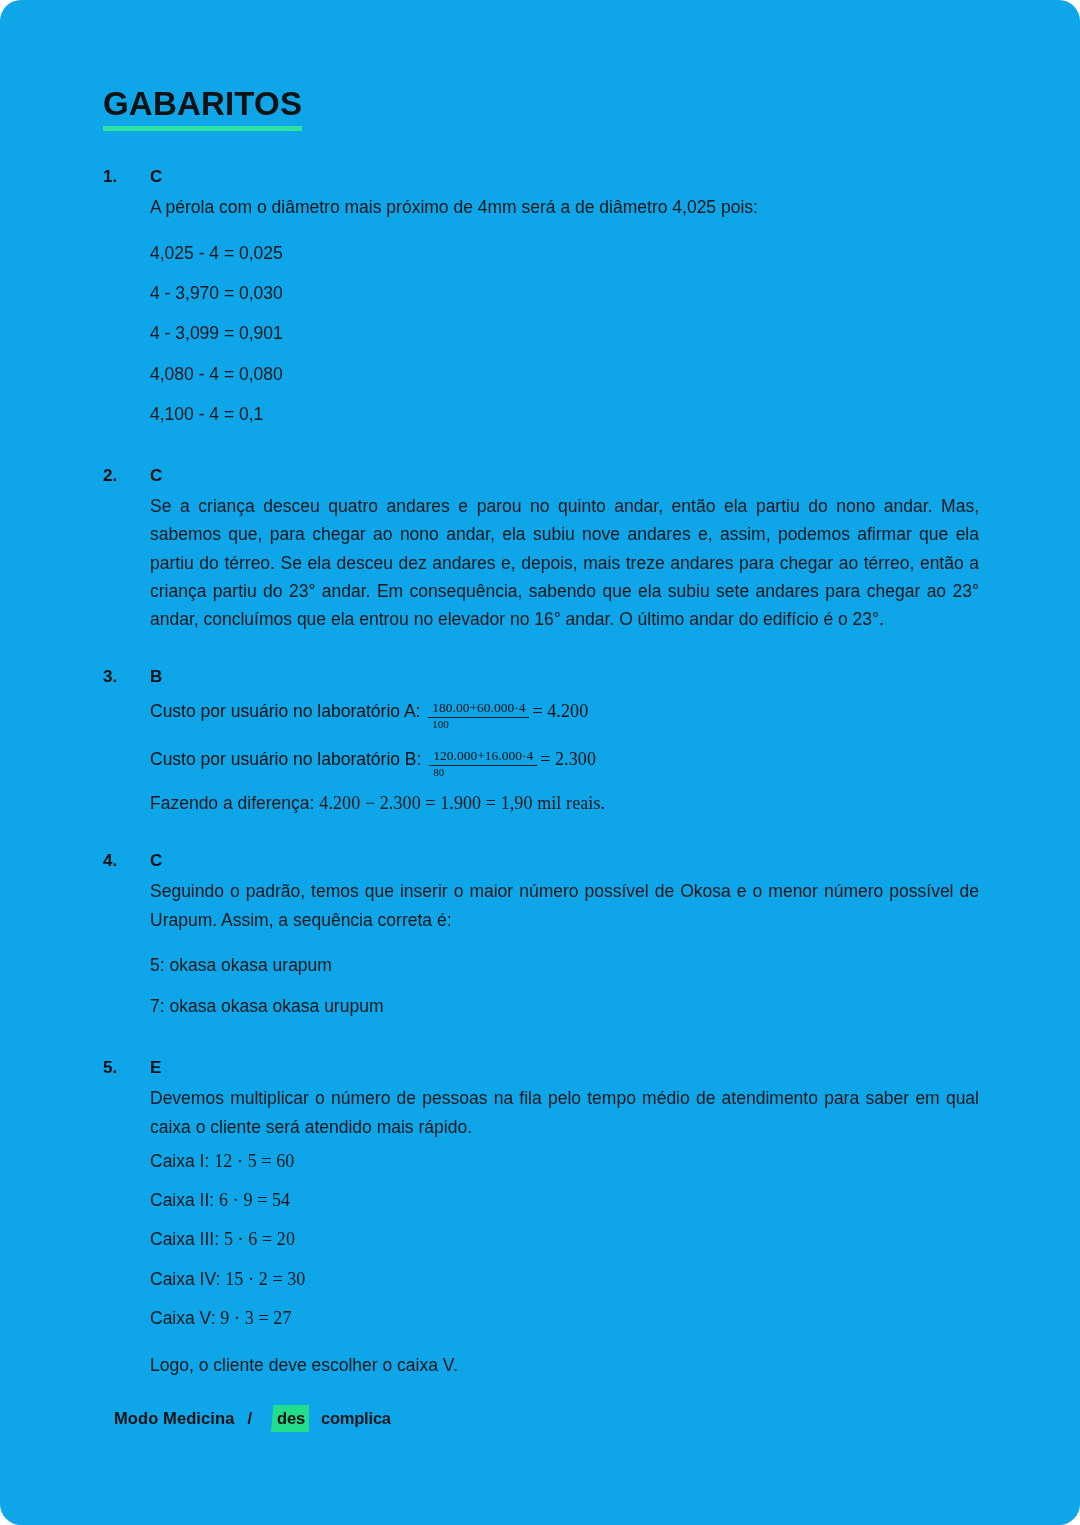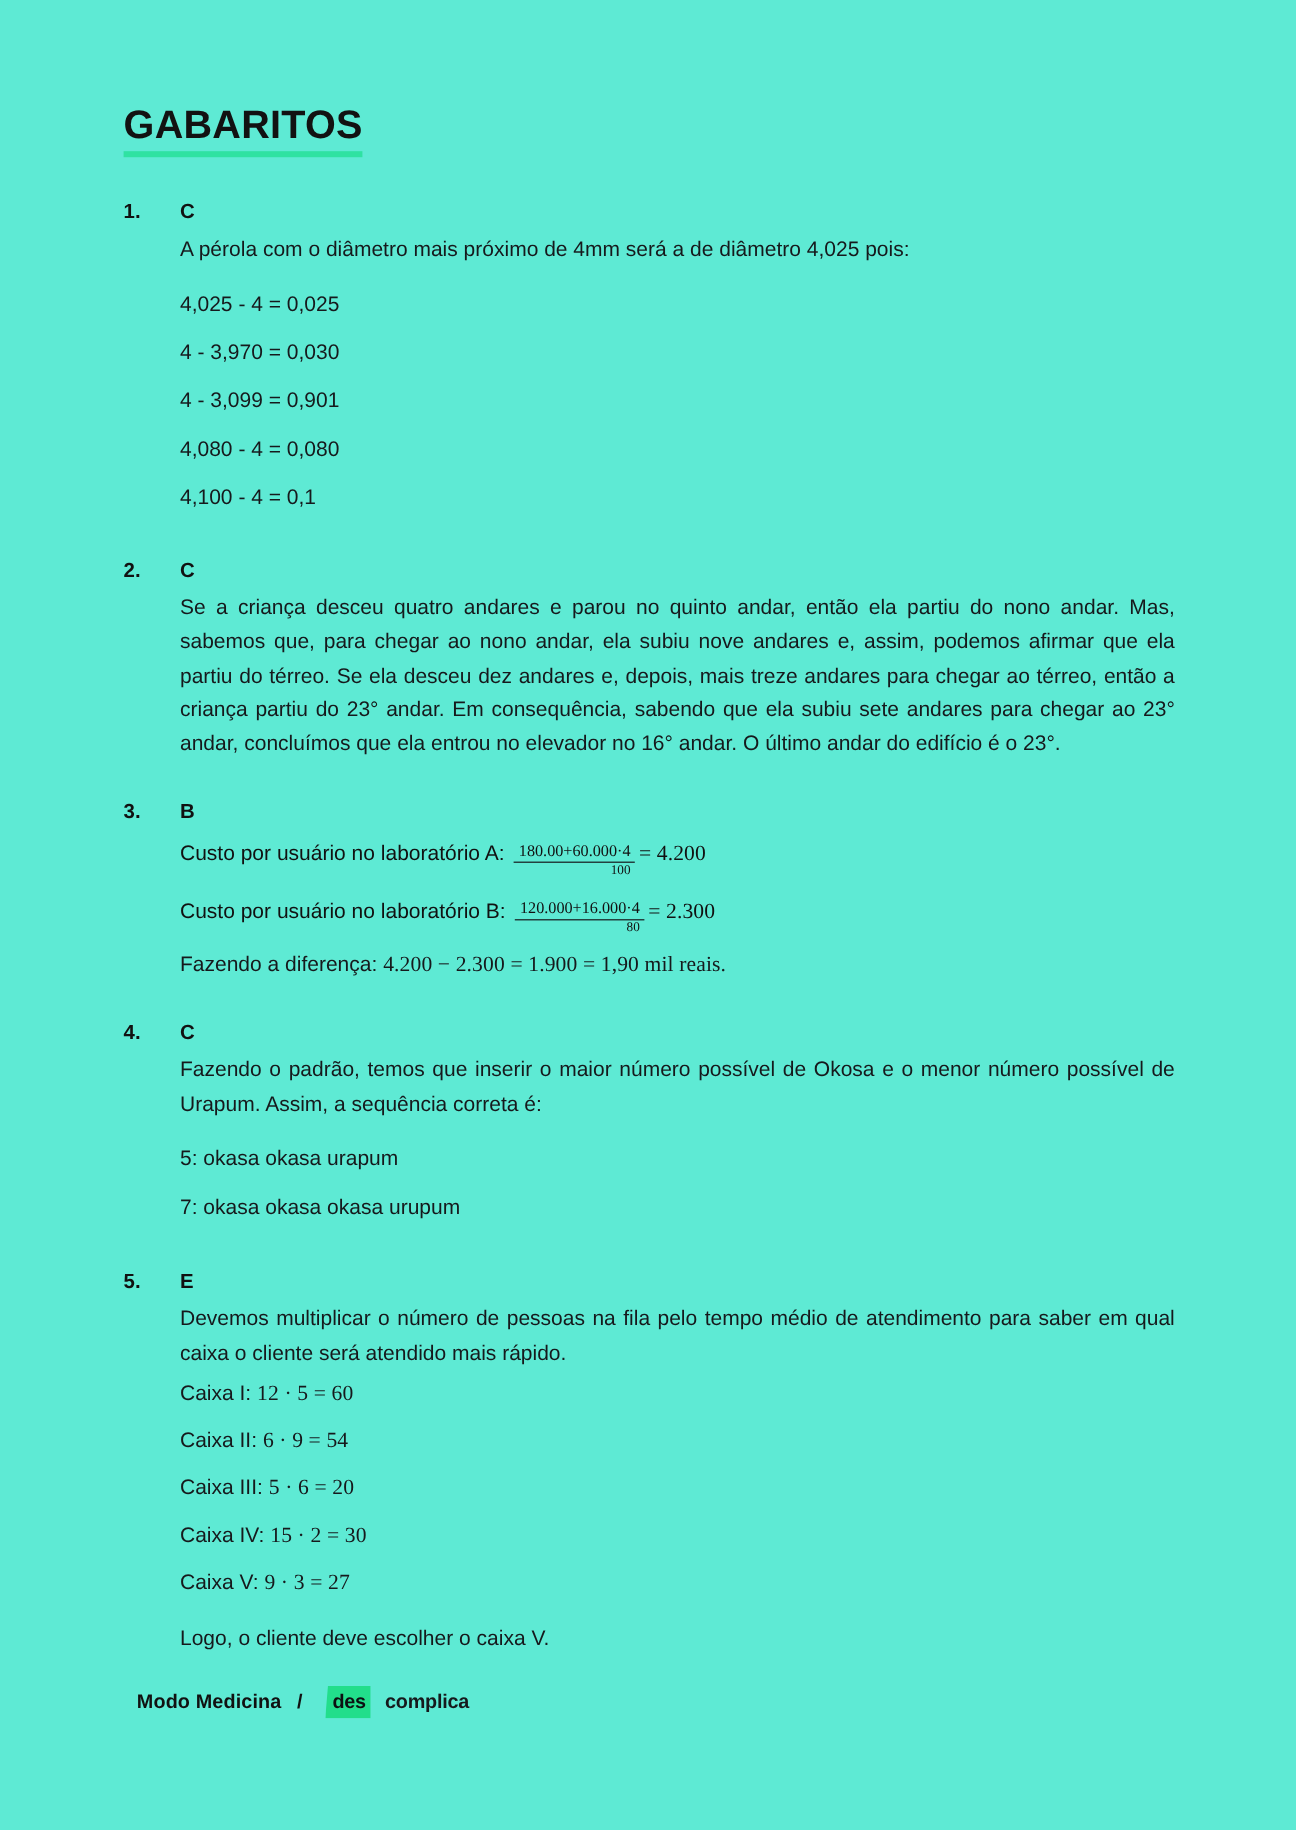--- a/index.html
+++ b/index.html
@@ -9,23 +9,24 @@
     background: #ffffff;
   }
   body {
     font-family: "Liberation Sans", sans-serif;
     color: #111111;
   }
   .page {
     position: relative;
     width: 1080px;
     height: 1525px;
-    background: #5eead4;
+    background: #0ea5e9;
     box-sizing: border-box;
     overflow: hidden;
+    border-radius: 21px;
   }
   .content {
     position: absolute;
     left: 103px;
     top: 85px;
     width: 876px;
   }
 
   
   .doc-title {
@@ -97,21 +98,21 @@
     line-height: 1.62;
     color: #16191c;
     margin: 0 0 14px 0;
     display: block;
   }
 
   
   .frac {
     display: inline-block;
     vertical-align: -0.55em;
-    text-align: right;
+    text-align: left;
     font-family: "Liberation Serif", "DejaVu Serif", serif;
     line-height: 1.08;
     margin: 0 3px;
     position: relative;
     top: 1px;
   }
   .frac .num {
     display: block;
     font-size: 13.5px;
     padding: 0 4px 1px 4px;
@@ -220,21 +221,21 @@
         </div>
 
         <div class="mathline" style="margin-top:6px;">
           <span>Fazendo a diferença: </span><span class="m">4.200 − 2.300 = 1.900 = 1,90 mil reais.</span>
         </div>
       </div>
 
       <div class="ans-block" style="margin-top:16px;">
         <div class="ans-num">4.</div>
         <div class="ans-letter">C</div>
-        <p class="para loose">Fazendo o padrão, temos que inserir o maior número possível de Okosa e o menor número possível de Urapum. Assim, a sequência correta é:</p>
+        <p class="para loose">Seguindo o padrão, temos que inserir o maior número possível de Okosa e o menor número possível de Urapum. Assim, a sequência correta é:</p>
         <div class="line" style="">5: okasa okasa urapum</div>
         <div class="line last">7: okasa okasa okasa urupum</div>
       </div>
 
       <div class="ans-block" style="margin-top:35px;">
         <div class="ans-num">5.</div>
         <div class="ans-letter">E</div>
         <p class="para" style="margin-bottom:6px;">Devemos multiplicar o número de pessoas na fila pelo tempo médio de atendimento para saber em qual caixa o cliente será atendido mais rápido.</p>
 
         <div class="line" style="margin-bottom:10px;">

